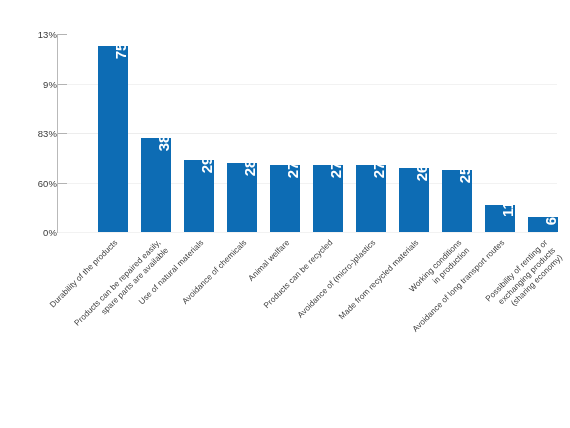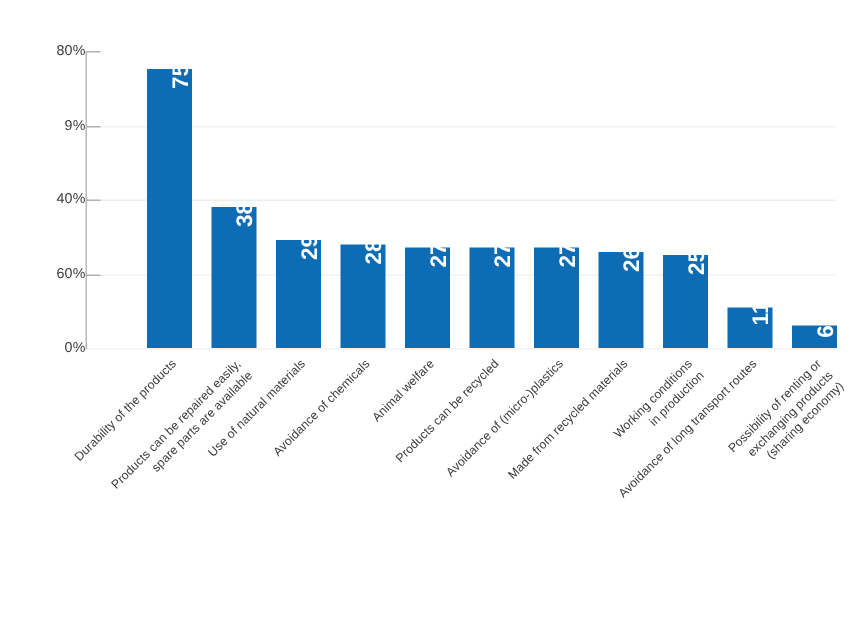--- a/index.html
+++ b/index.html
@@ -116,31 +116,31 @@
     display: block;
   }
 </style>
 </head>
 <body>
 
 <div id="chart-root">
 
   <div class="y-tick-row" style="top:34px;">
     <div class="y-tick-mark"></div>
-    <div class="y-tick-label">80%</div>
+    <div class="y-tick-label">13%</div>
   </div>
   <div class="y-tick-row" style="top:83.5px;">
     <div class="y-gridline"></div>
     <div class="y-tick-mark"></div>
     <div class="y-tick-label">9%</div>
   </div>
   <div class="y-tick-row" style="top:133px;">
     <div class="y-gridline baseline"></div>
     <div class="y-tick-mark"></div>
-    <div class="y-tick-label">40%</div>
+    <div class="y-tick-label">83%</div>
   </div>
   <div class="y-tick-row" style="top:182.5px;">
     <div class="y-gridline"></div>
     <div class="y-tick-mark"></div>
     <div class="y-tick-label">60%</div>
   </div>
   <div class="y-tick-row" style="top:232px;">
     <div class="y-gridline"></div>
     <div class="y-tick-label">0%</div>
   </div>

